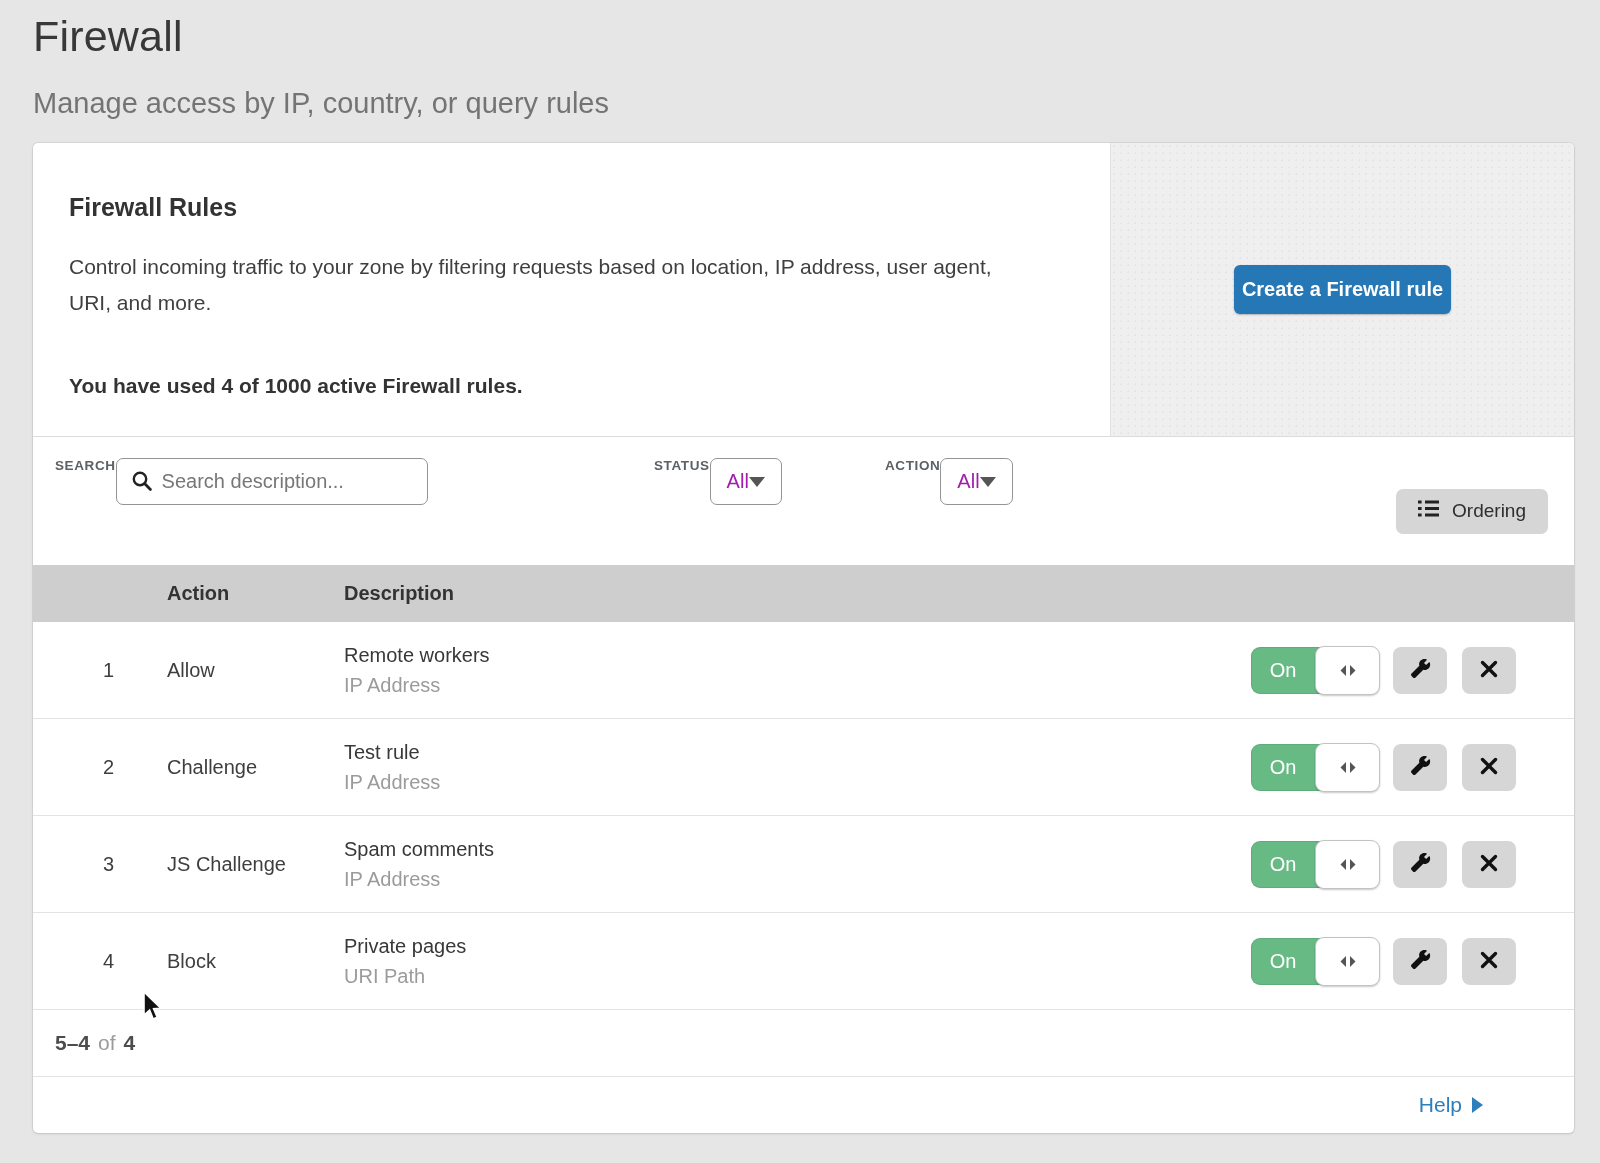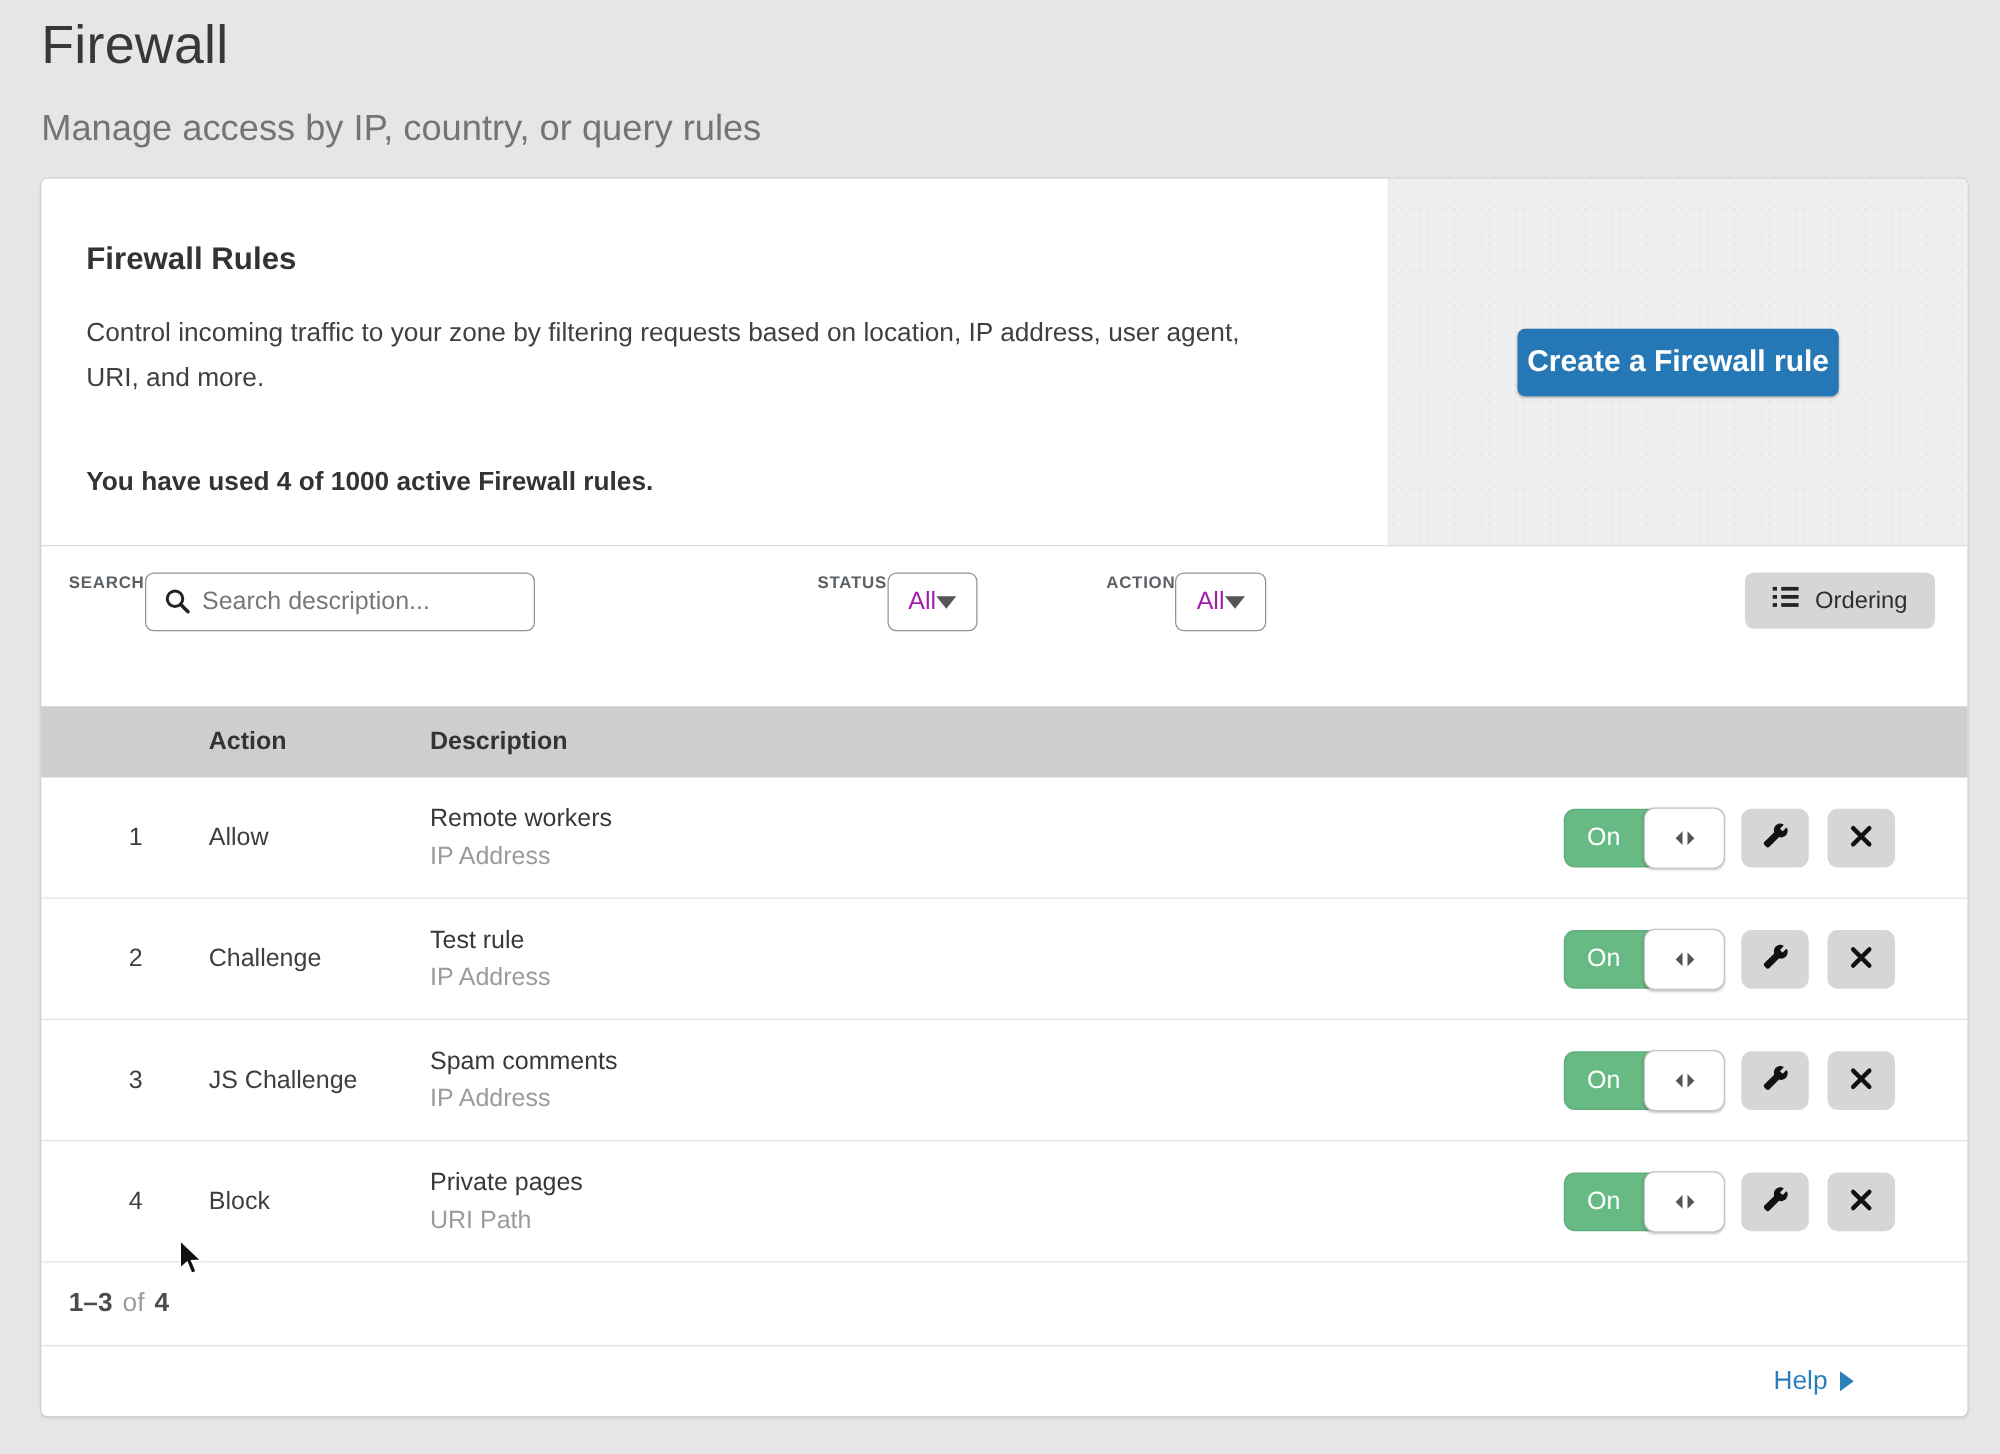--- a/index.html
+++ b/index.html
@@ -31,21 +31,21 @@
   .card-usage { font-size:21px; font-weight:700; color:#333; }
   .info-aside {
     width:464px; background-color:#efefef;
     background-image:radial-gradient(circle, #e4e4e4 1px, transparent 1px);
     background-size:7px 7px;
     border-left:1px solid #e2e2e2; border-radius:0 5px 0 0;
     display:flex; align-items:center; justify-content:center;
   }
   .create-btn {
     background:#2577b5; color:#fff; font-family:inherit;
-    font-size:24px; font-weight:700; padding:13px 8px;
+    font-size:20px; font-weight:700; padding:13px 8px;
     border:none; border-radius:6px; cursor:pointer;
     box-shadow:0 1px 2px rgba(0,0,0,0.25);
   }
 
   
   .filter-section { height:128px; padding:21px 26px 0 22px; display:flex; }
   .filter-col { display:flex; flex-direction:row; }
   .filter-label { font-size:13.5px; font-weight:700; letter-spacing:0.6px; color:#5c6166; margin-bottom:10px; }
   .search-col { width:585px; margin-right:14px; }
   .search-box { position:relative; height:47px; }
@@ -56,21 +56,21 @@
   .search-box input::placeholder { color:#777; }
   .search-icon { position:absolute; left:15px; top:12px; pointer-events:none; }
   .select-col { width:217px; margin-right:14px; }
   .select-box {
     height:47px; border:1px solid #949494; border-radius:7px; background:#fff;
     display:flex; align-items:center; justify-content:space-between;
     padding:0 16px; font-size:20px; color:#a21caf; cursor:pointer;
   }
   .caret-down { width:0; height:0; border-left:8px solid transparent; border-right:8px solid transparent; border-top:10px solid #555; }
   .filter-spacer { flex:1; }
-  .ordering-col { display:flex; flex-direction:column; justify-content:flex-start; padding-bottom:1px; }
+  .ordering-col { display:flex; flex-direction:column; justify-content:center; padding-bottom:1px; }
   .ordering-btn {
     height:45px; padding:0 22px; background:#d6d6d6; border:none; border-radius:7px;
     font-family:inherit; font-size:19px; color:#2e2e2e; cursor:pointer;
     display:flex; align-items:center; gap:13px;
   }
 
   
   .table-header {
     height:57px; background:#cecece; display:flex; align-items:center;
     font-size:20px; font-weight:700; color:#333;
@@ -310,21 +310,21 @@
       </button>
       <button class="icon-btn">
         <span><svg width="18" height="18" viewBox="0 0 18 18">
               <path d="M2.5 2.5 L15.5 15.5 M15.5 2.5 L2.5 15.5" stroke="#111" stroke-width="3.4" stroke-linecap="round"></path>
             </svg></span>
       </button>
     </div>
   </div>
 
   <div class="count-row">
-    <span class="count-range">1–3</span>
+    <span class="count-range">5–4</span>
     <span class="count-of">of</span>
     <span class="count-total">4</span>
   </div>
 
   <div class="help-row">
     <a class="help-link">
       <span>Help</span>
       <span class="caret-right"></span>
     </a>
   </div>

